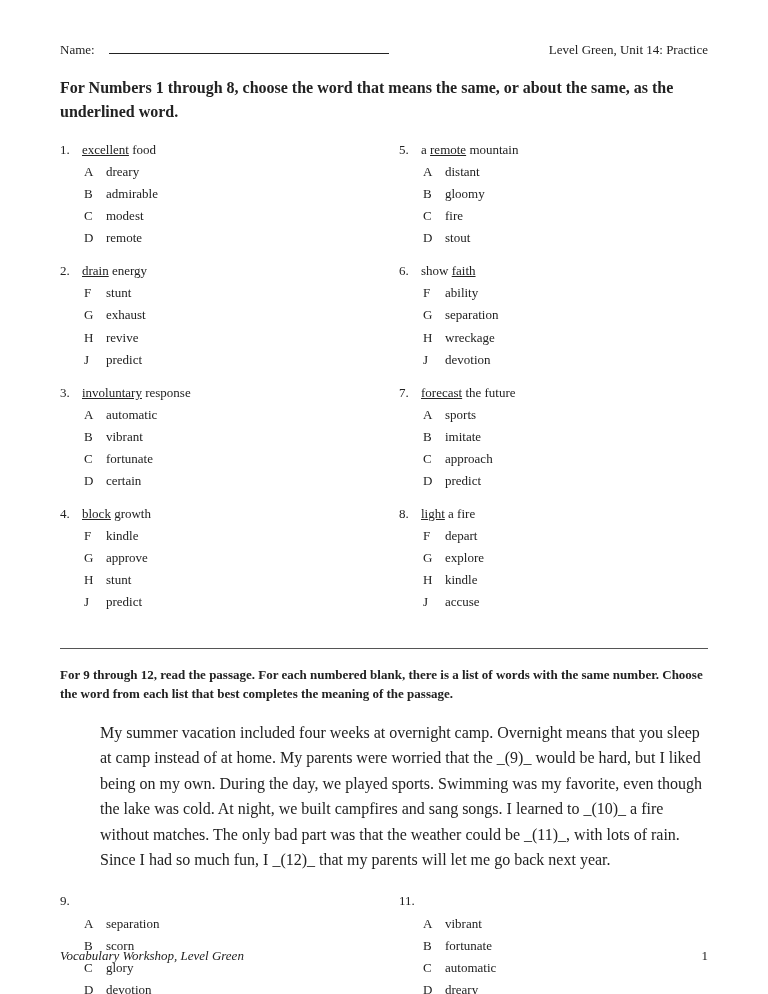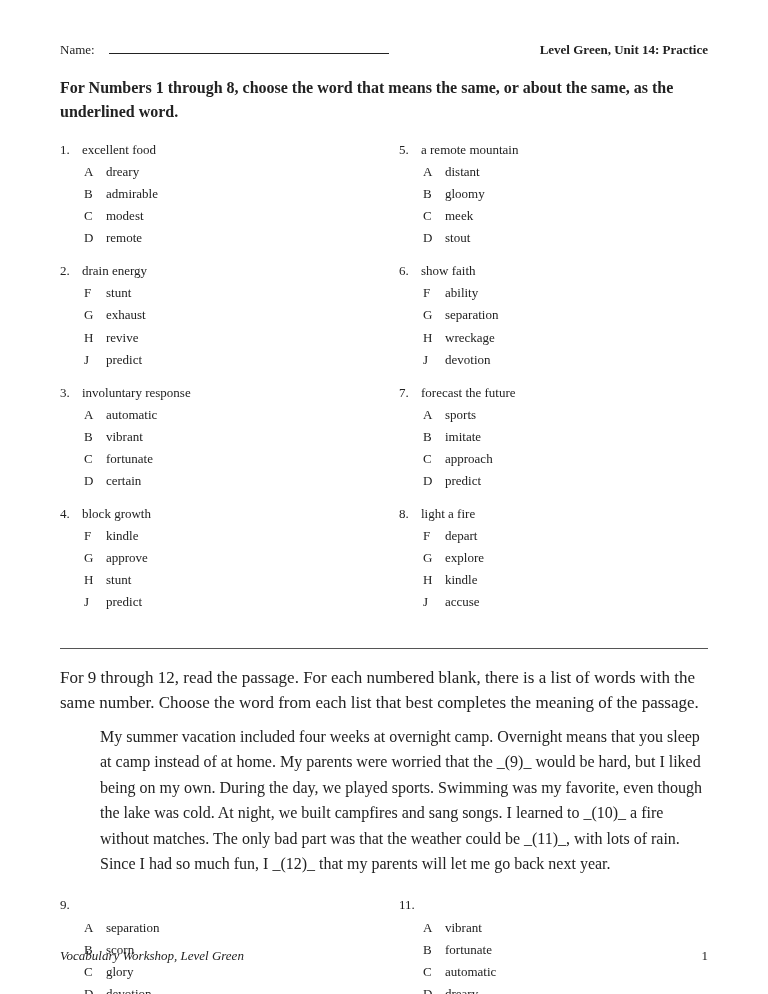--- a/index.html
+++ b/index.html
@@ -24,21 +24,21 @@
       align-items: baseline;
       gap: 14px;
     }
     .name-label { font-size: 13px; }
     .name-underline {
       border-bottom: 1px solid #222;
       width: 280px;
       display: inline-block;
       height: 14px;
     }
-    .unit-label { font-size: 13px; font-weight: bold; margin-left: 44px; }
+    .unit-label { font-size: 13px; font-weight: normal; margin-left: 44px; }
 
     .instructions {
       font-size: 16px;
       font-weight: bold;
       margin-bottom: 18px;
       line-height: 1.5;
     }
 
     .questions-grid {
       display: grid;
@@ -49,36 +49,36 @@
     .question-block {
       margin-bottom: 14px;
     }
     .question-stem {
       display: flex;
       gap: 6px;
       margin-bottom: 3px;
       font-size: 13px;
     }
     .q-num { min-width: 16px; }
-    .q-word { }
+    .q-word { text-decoration: underline; }
     .answer-options {
       margin-left: 24px;
     }
     .answer-option {
       display: flex;
       gap: 8px;
       font-size: 13px;
       line-height: 1.7;
     }
     .opt-letter { min-width: 14px; }
 
     .passage-instructions {
-      font-size: 17px;
-      font-weight: normal;
-      margin-bottom: 8px;
+      font-size: 13px;
+      font-weight: bold;
+      margin-bottom: 16px;
       line-height: 1.5;
     }
     .passage-text {
       font-size: 16px;
       line-height: 1.6;
       margin-left: 40px;
       margin-bottom: 20px;
     }
 
     .bottom-questions-grid {
@@ -240,21 +240,21 @@
           <div class="answer-option">
             <span class="opt-letter">A</span>
             <span>distant</span>
           </div>
           <div class="answer-option">
             <span class="opt-letter">B</span>
             <span>gloomy</span>
           </div>
           <div class="answer-option">
             <span class="opt-letter">C</span>
-            <span>meek</span>
+            <span>fire</span>
           </div>
           <div class="answer-option">
             <span class="opt-letter">D</span>
             <span>stout</span>
           </div>
         </div>
       </div>
       <div class="question-block">
         <div class="question-stem">
           <span class="q-num">6.</span>

